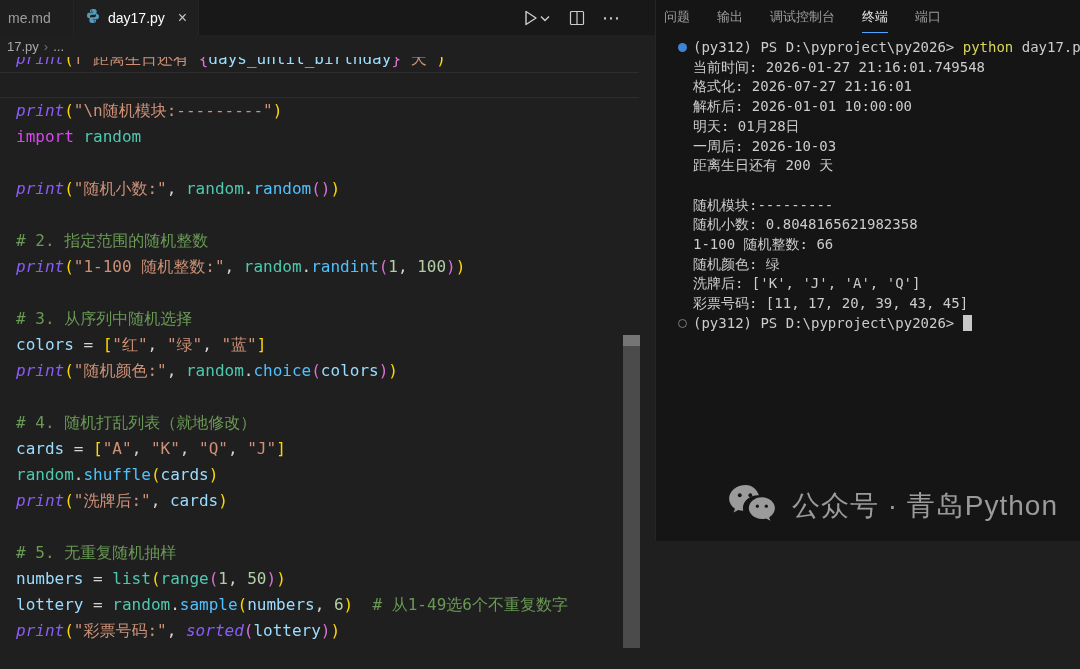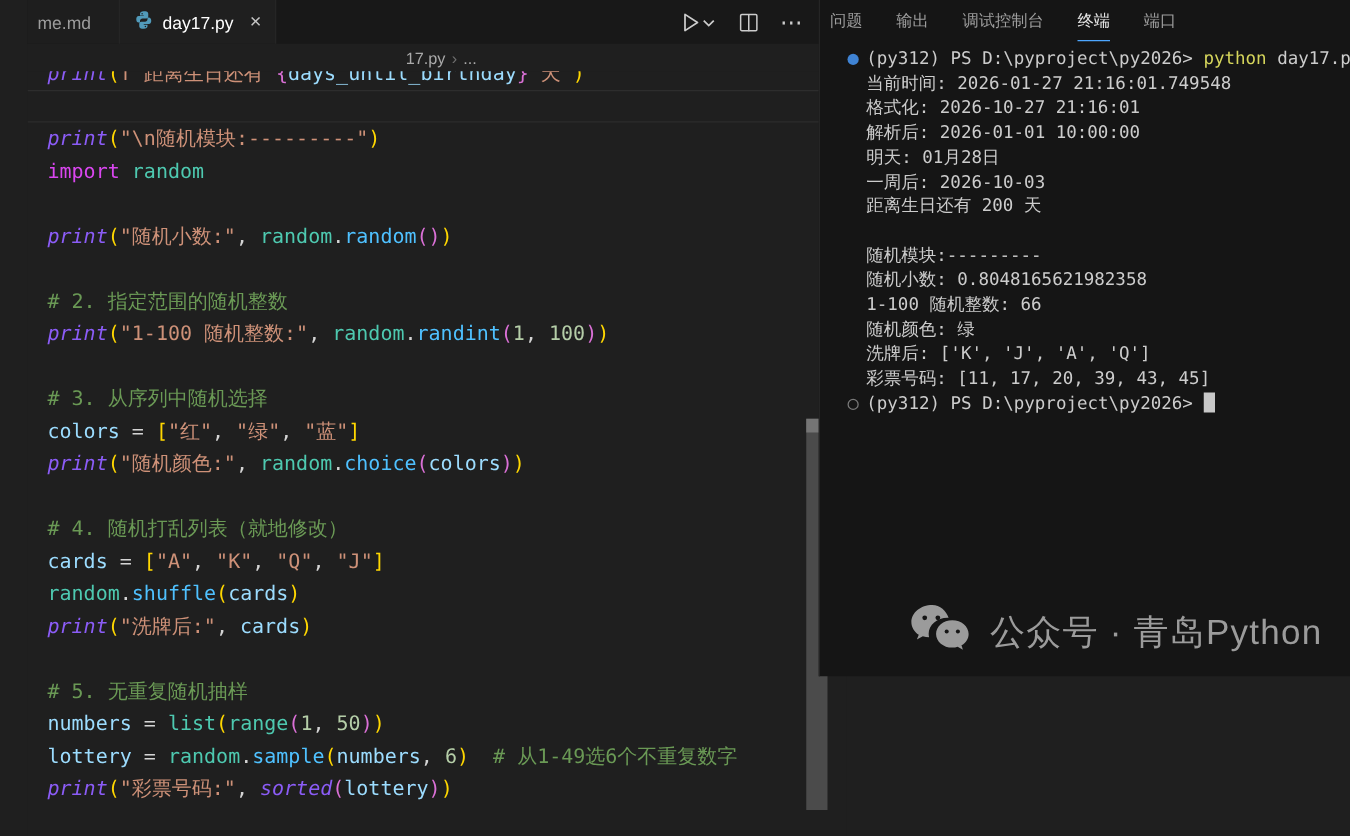--- a/index.html
+++ b/index.html
@@ -1,32 +1,32 @@
 <!DOCTYPE html>
 <html><head>
 <meta charset="utf-8">
 <style>
   html,body{margin:0;padding:0;background:#000;}
   .window{position:relative;width:1080px;height:669px;overflow:hidden;background:#1f1f1f;
           font-family:"Liberation Sans",sans-serif;}
 
   
-  .editor-group{position:absolute;left:0;top:0;width:655px;height:669px;background:#1f1f1f;margin-left:22px;}
+  .editor-group{position:absolute;left:0;top:0;width:655px;height:669px;background:#1f1f1f;}
   .tabbar{position:relative;height:35px;background:#181818;display:flex;align-items:stretch;}
   .tab{display:inline-flex;align-items:center;height:35px;box-sizing:border-box;font-size:14px;
        border-right:1px solid #252525;cursor:pointer;}
   .tab.inactive{width:74px;padding-left:8px;color:#9d9d9d;background:#1e1e1e;}
   .tab.active{padding:0 11px;gap:7px;color:#ffffff;background:#1f1f1f;}
   .tab-close{color:#c5c5c5;font-size:16px;margin-left:6px;line-height:1;}
   .editor-actions{position:absolute;right:34px;top:0;height:35px;display:flex;align-items:center;gap:17px;}
   .editor-actions .icon{display:inline-flex;align-items:center;color:#cccccc;cursor:pointer;}
   .more-dots{font-size:18px;color:#cccccc;letter-spacing:1px;line-height:10px;}
 
   .breadcrumb{height:22px;display:flex;align-items:center;gap:5px;padding-left:7px;
-              font-size:13px;color:#a9a9a9;background:#1f1f1f;justify-content:center;}
+              font-size:13px;color:#a9a9a9;background:#1f1f1f;}
   .breadcrumb .chev{color:#6e6e6e;font-size:13px;}
 
   .editor-content{position:absolute;top:57px;left:0;right:0;bottom:0;overflow:hidden;
       font-family:"DejaVu Sans Mono",monospace;font-size:16px;line-height:26px;
       padding-left:16px;color:#d4d4d4;}
   .code-line{white-space:pre;height:26px;box-sizing:border-box;}
   .code-line:first-child{margin-top:-11px;}
   .code-line.current{border-top:1px solid #2d2d2d;border-bottom:1px solid #2d2d2d;
       margin-left:-16px;padding-left:16px;margin-right:16px;}
   .t-kw{color:#d946ef;} .t-fn{color:#8b5cf6;font-style:italic;} .t-str{color:#ce9178;} .t-num{color:#b5cea8;}
@@ -132,21 +132,21 @@
     <div class="panel-tabs" id="panel-tabs">
         <span class="ptab">问题</span>
         <span class="ptab">输出</span>
         <span class="ptab">调试控制台</span>
         <span class="ptab active">终端</span>
         <span class="ptab">端口</span>
       </div>
     <div class="terminal" id="terminal">
         <div class="term-line"><span class="term-marker filled"></span><span class="g-txt">(py312) PS D:\pyproject\py2026&gt; </span><span class="g-cmd">python</span><span class="g-txt"> day17.py</span></div>
         <div class="term-line"><span class="g-txt">当前时间: 2026-01-27 21:16:01.749548</span></div>
-        <div class="term-line"><span class="g-txt">格式化: 2026-10-27 21:16:01</span></div>
+        <div class="term-line"><span class="g-txt">格式化: 2026-07-27 21:16:01</span></div>
         <div class="term-line"><span class="g-txt">解析后: 2026-01-01 10:00:00</span></div>
         <div class="term-line"><span class="g-txt">明天: 01月28日</span></div>
         <div class="term-line"><span class="g-txt">一周后: 2026-10-03</span></div>
         <div class="term-line"><span class="g-txt">距离生日还有 200 天</span></div>
         <div class="term-line">&nbsp;</div>
         <div class="term-line"><span class="g-txt">随机模块:---------</span></div>
         <div class="term-line"><span class="g-txt">随机小数: 0.8048165621982358</span></div>
         <div class="term-line"><span class="g-txt">1-100 随机整数: 66</span></div>
         <div class="term-line"><span class="g-txt">随机颜色: 绿</span></div>
         <div class="term-line"><span class="g-txt">洗牌后: ['K', 'J', 'A', 'Q']</span></div>

